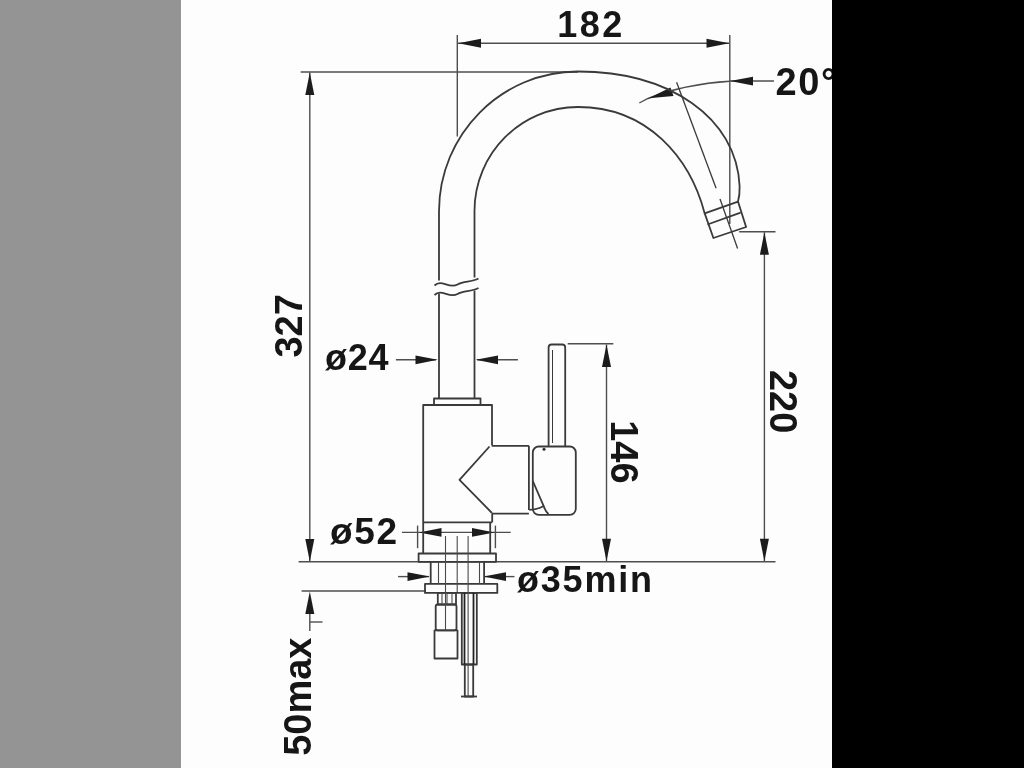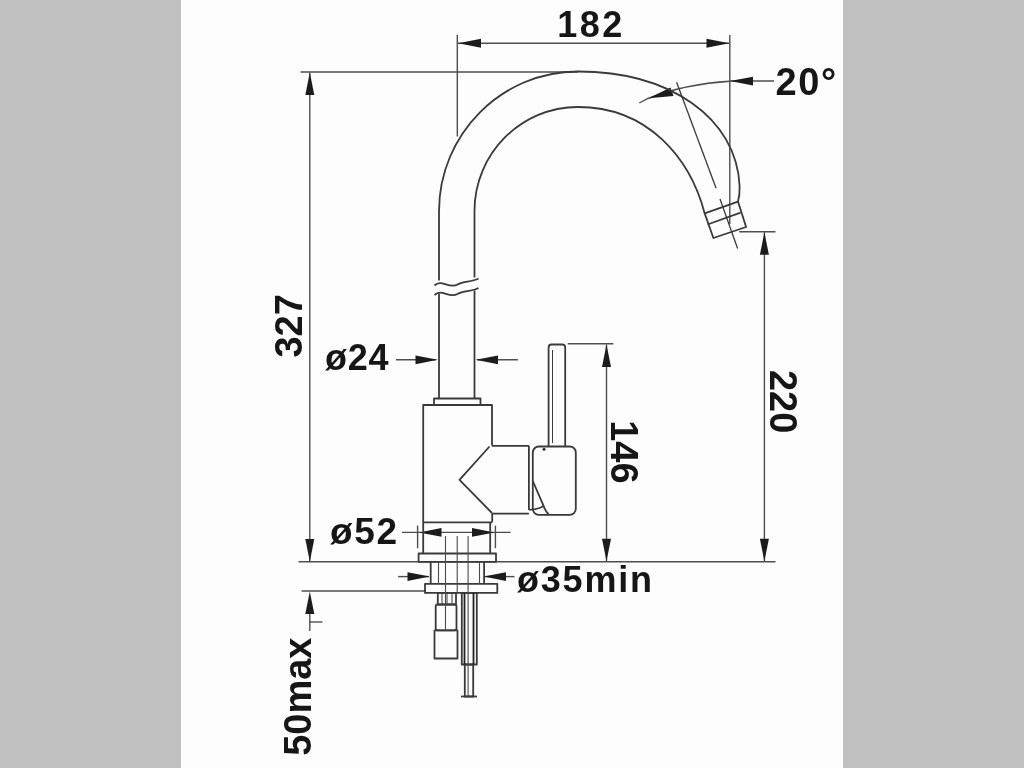--- a/index.html
+++ b/index.html
@@ -1,16 +1,16 @@
 <!DOCTYPE html>
 <html><head>
 <meta charset="utf-8">
 <style>
   html,body{margin:0;padding:0;background:#000;}
-  .stage{position:relative;width:1024px;height:768px;background:#f0abfc;overflow:hidden;filter:grayscale(1);}
+  .stage{position:relative;width:832px;height:768px;background:#14b8a6;overflow:hidden;filter:grayscale(1);}
   svg{position:absolute;top:0;left:0;}
   text{font-family:"Liberation Sans", sans-serif;font-weight:bold;fill:#161616;}
 </style>
 </head>
 <body>
 
 <div class="stage">
 <svg width="1024" height="768" viewBox="0 0 1024 768">
 
   <rect x="181" y="0" width="662" height="768" fill="#fdfdfd"></rect>

